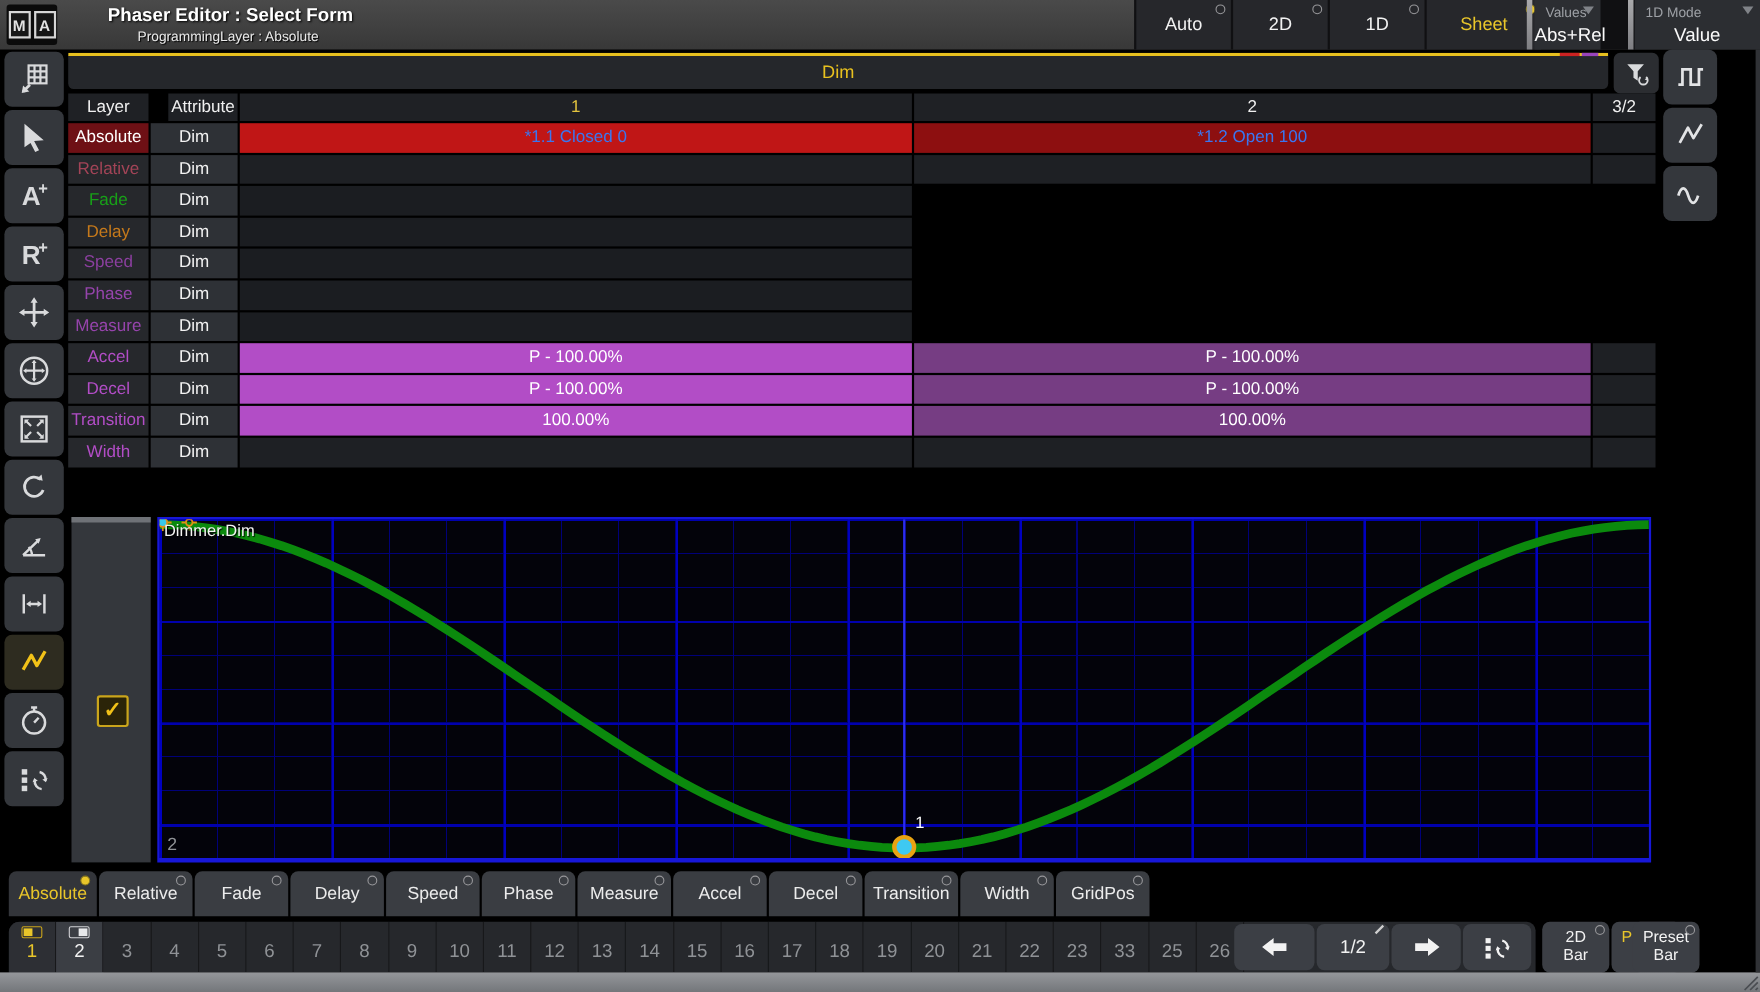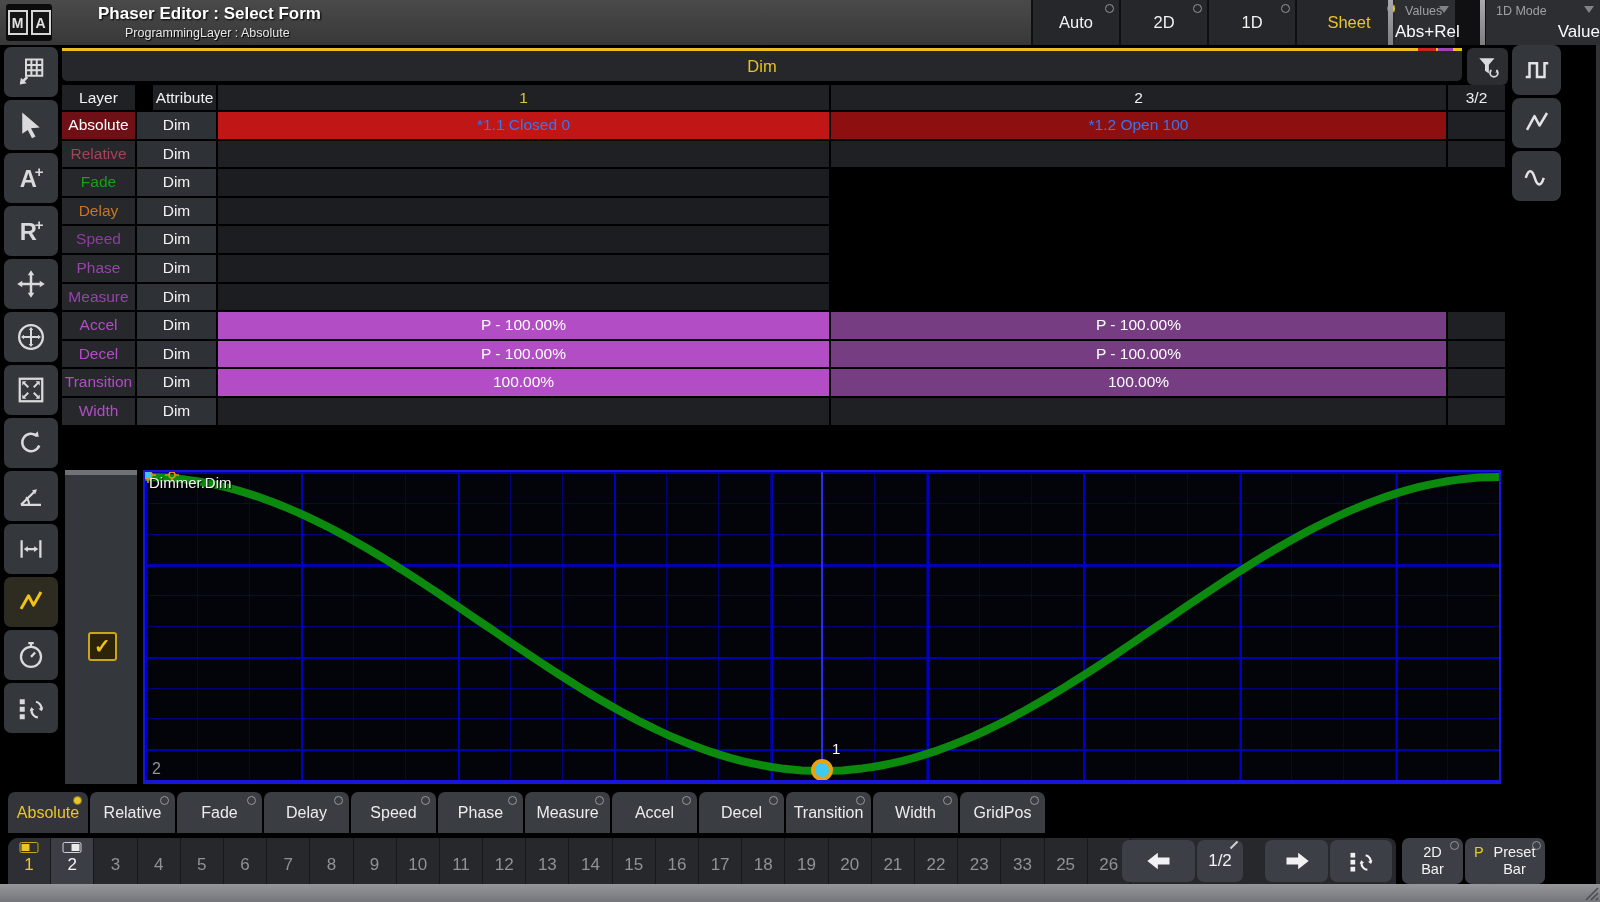--- a/index.html
+++ b/index.html
@@ -19,21 +19,21 @@
   #viewregion{position:absolute;left:1031px;top:0;width:569px;height:45px;background:#101012;}
   .vbtn{position:absolute;top:0;height:45px;background:#26272b;text-align:center;line-height:45px;
         font-size:16.5px;color:#f2f2f2;}
   .vbtn.active{color:#e9c62a;}
   .radio{position:absolute;top:4px;right:5px;width:7px;height:7px;border:1px solid #97979a;
         border-radius:50%;box-sizing:content-box;}
   .vbtn.active .radio{border-color:#8a7a20;background:#e9c62a;}
   .vsep{position:absolute;top:0;width:5px;height:45px;background:linear-gradient(#a9a9ab,#7e7e82);}
   .dd{position:absolute;top:0;height:45px;background:#2c2e32;}
   .ddl{position:absolute;top:4px;left:10px;font-size:12.5px;color:#9da0a5;}
-  .ddv{position:absolute;bottom:3px;left:0;width:100%;text-align:right;font-size:17px;color:#fafafa;}
+  .ddv{position:absolute;bottom:3px;left:0;width:100%;text-align:center;font-size:17px;color:#fafafa;}
   .ddt{position:absolute;top:6px;right:6px;width:0;height:0;border-left:5px solid transparent;
        border-right:5px solid transparent;border-top:7px solid #808388;}
 
   
   .sbtn{position:absolute;left:4px;width:54px;height:50px;background:#34373c;border-radius:7px;
         display:flex;align-items:center;justify-content:center;}
   .sbtn.active{background:#2e2c20;}
   .sbtn svg{width:30px;height:30px;}
 
   
@@ -407,21 +407,21 @@
     <div class="step"><span>33</span></div>
     <div class="step"><span>25</span></div>
     <div class="step"><span>26</span></div>
   </div>
 
 <div class="navbtn" style="left:1122px;width:73px;">
   <svg viewBox="0 0 24 24">
     <path d="M11 5v4h10v6H11v4l-9-7z" fill="#f2f2f2"></path>
   </svg>
 </div>
-<div class="navbtn" style="left:1197px;width:46px;">
+<div class="navbtn" style="left:1197px;width:66px;">
   <span>1/2</span>
   <i class="pencil"></i>
 </div>
 <div class="navbtn" style="left:1265px;width:63px;">
   <svg viewBox="0 0 24 24">
     <path d="M13 5v4H3v6h10v4l9-7z" fill="#f2f2f2"></path>
   </svg>
 </div>
 <div class="navbtn" style="left:1330px;width:62px;">
   <svg viewBox="0 0 24 24">

